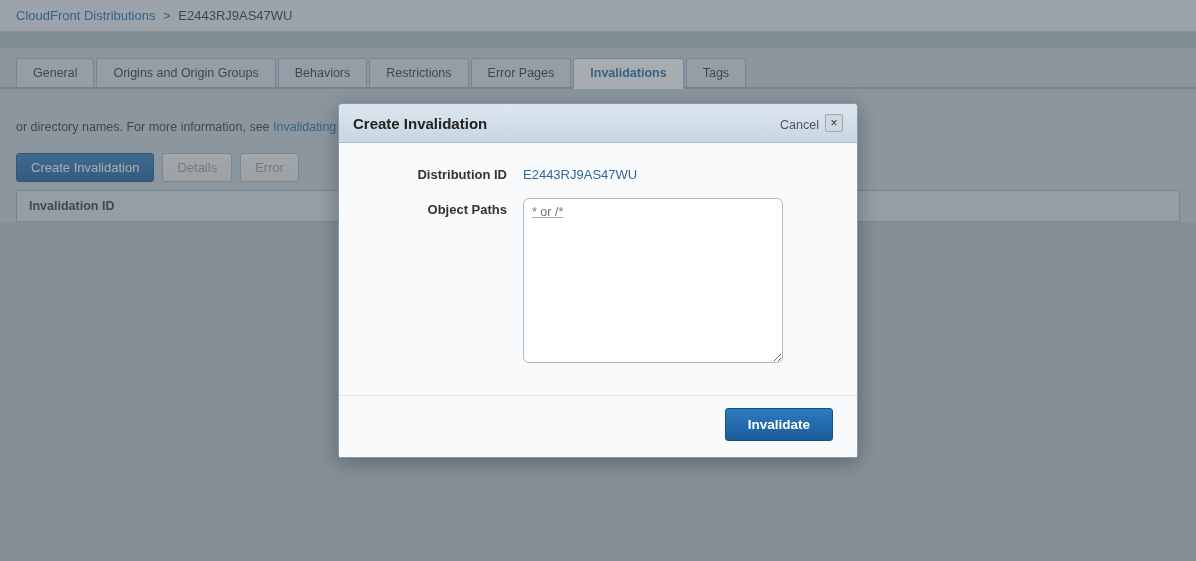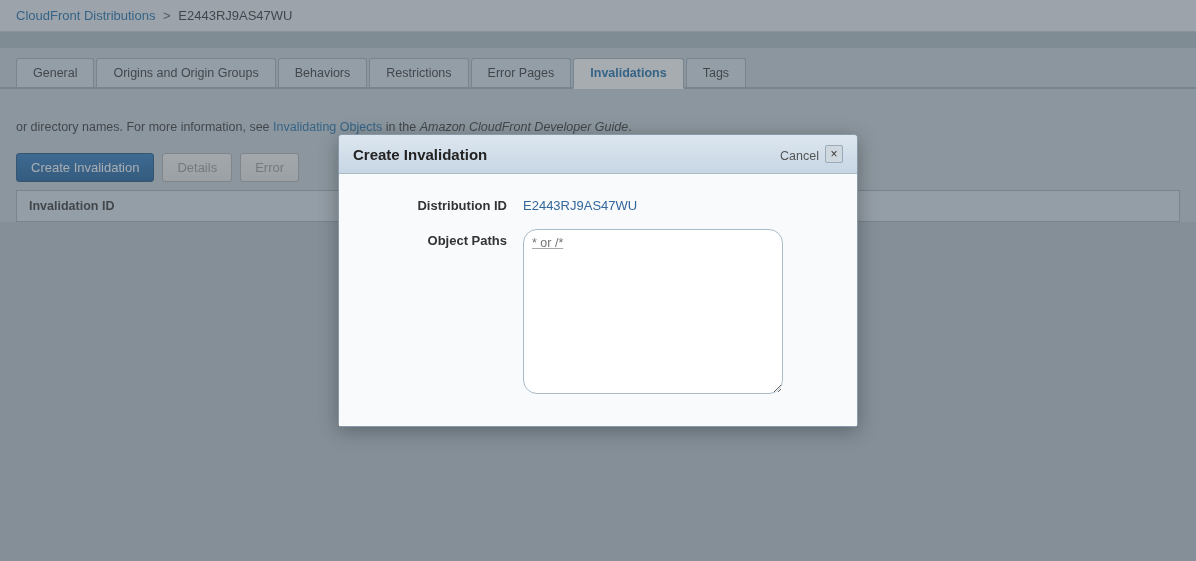--- a/index.html
+++ b/index.html
@@ -202,21 +202,21 @@
     }
     .form-value {
       color: #336699;
       font-size: 13px;
       padding-top: 4px;
     }
     .form-textarea {
       width: 260px;
       height: 165px;
       border: 1px solid #aabbc8;
-      border-radius: 14px;
+      border-radius: 6px;
       padding: 6px 8px;
       font-size: 12.5px;
       font-family: Arial, Helvetica, sans-serif;
       color: #aaa;
       resize: both;
       background: #fff;
       text-decoration: underline;
     }
 
     .modal-footer {
@@ -306,15 +306,18 @@
         <span class="form-value">E2443RJ9AS47WU</span>
       </div>
 
       <div class="form-row">
         <span class="form-label">Object Paths</span>
         <textarea class="form-textarea" placeholder="* or /*" style=""></textarea>
       </div>
 
     </div>
 
+    <div class="modal-footer">
+      <button class="btn-invalidate">Invalidate</button>
+    </div>
 
   </div>
 </div>
 
 </body></html>

